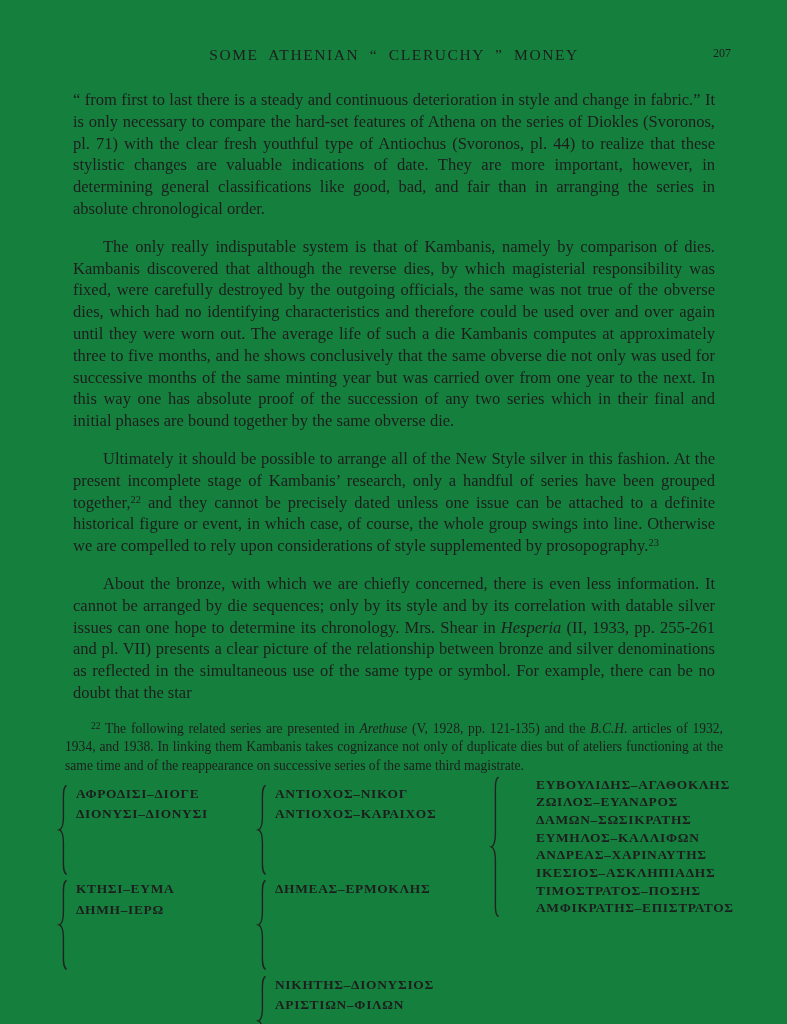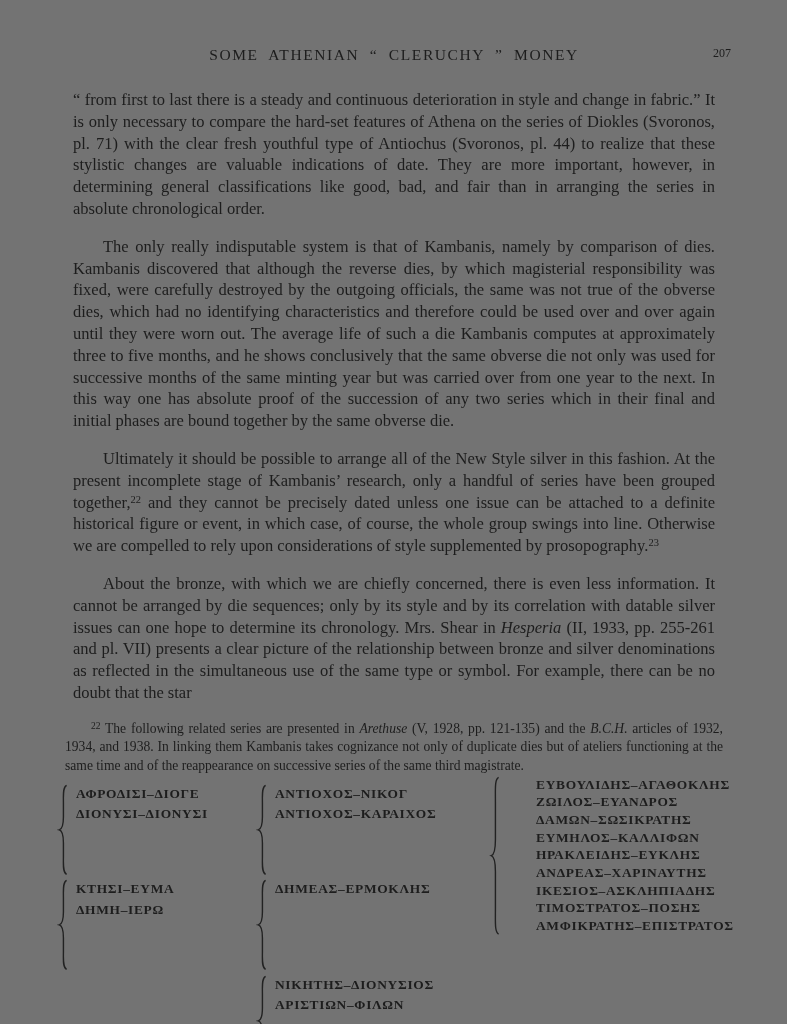--- a/index.html
+++ b/index.html
@@ -1,20 +1,20 @@
 <!DOCTYPE html>
 <html><head>
 <meta charset="utf-8">
 <style>
   html,body { margin:0; padding:0; background:#ffffff; }
   .page {
     position:relative;
     width:787px; height:1024px;
     margin:0 auto;
-    background:#737373;
+    background:#15803d;
     box-sizing:border-box;
     padding:46px 56px 0 57px;
     font-family:"Liberation Serif","DejaVu Serif",serif;
     color:#1d1d1d;
     overflow:hidden;
   }
   .running-head {
     position:relative;
     text-align:center;
     font-size:15.5px;
@@ -176,21 +176,20 @@
           <span class="brace">
               <svg viewBox="0 0 12 100" preserveAspectRatio="none">
                 <path d="M10.5,0.8 C6.2,2 7,8 7,16 L7,40 C7,46 6,49.3 2.5,50 C6,50.7 7,54 7,60 L7,84 C7,92 6.2,98 10.5,99.2" fill="none" stroke="#222222" stroke-width="1.4" vector-effect="non-scaling-stroke"></path>
               </svg>
             </span>
           <span class="pairs">
             <span class="pair">ΕΥΒΟΥΛΙΔΗΣ–ΑΓΑΘΟΚΛΗΣ</span>
             <span class="pair">ΖΩΙΛΟΣ–ΕΥΑΝΔΡΟΣ</span>
             <span class="pair">ΔΑΜΩΝ–ΣΩΣΙΚΡΑΤΗΣ</span>
             <span class="pair">ΕΥΜΗΛΟΣ–ΚΑΛΛΙΦΩΝ</span>
-            <span class="pair">ΗΡΑΚΛΕΙΔΗΣ–ΕΥΚΛΗΣ</span>
             <span class="pair">ΑΝΔΡΕΑΣ–ΧΑΡΙΝΑΥΤΗΣ</span>
             <span class="pair">ΙΚΕΣΙΟΣ–ΑΣΚΛΗΠΙΑΔΗΣ</span>
             <span class="pair">ΤΙΜΟΣΤΡΑΤΟΣ–ΠΟΣΗΣ</span>
             <span class="pair">ΑΜΦΙΚΡΑΤΗΣ–ΕΠΙΣΤΡΑΤΟΣ</span>
           </span>
         </div>
       </div>
 
     </div>
 

